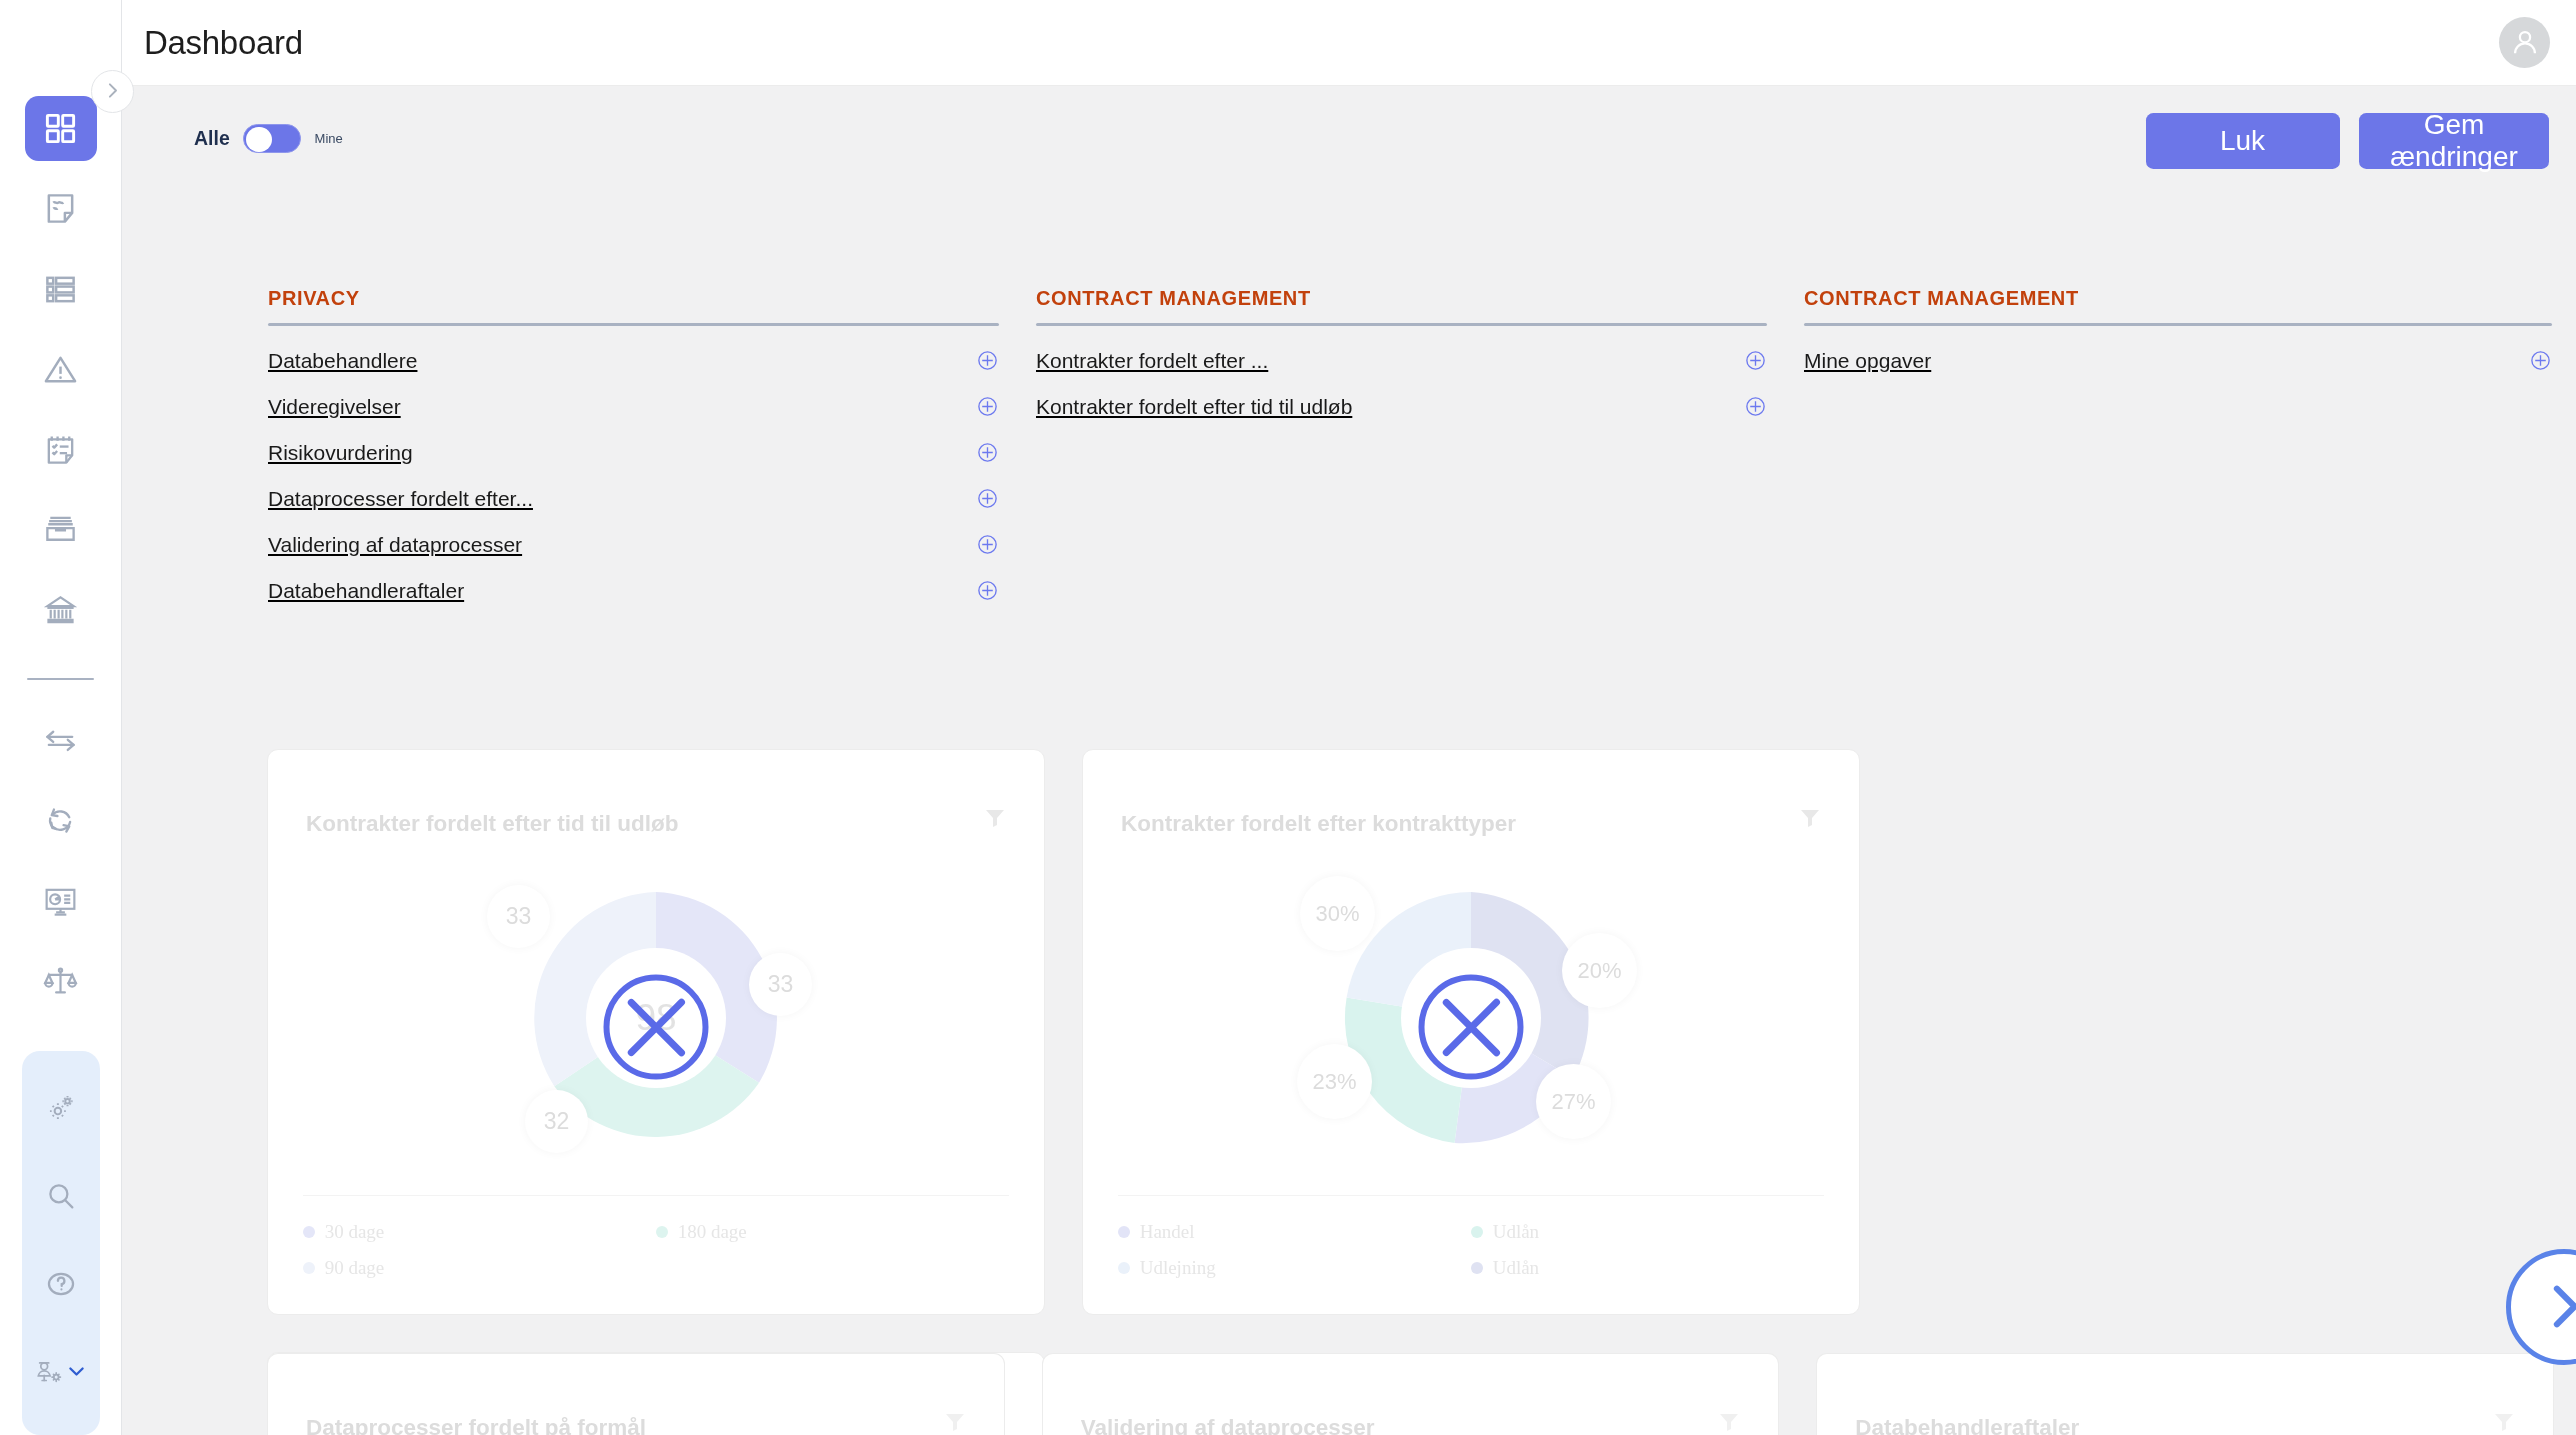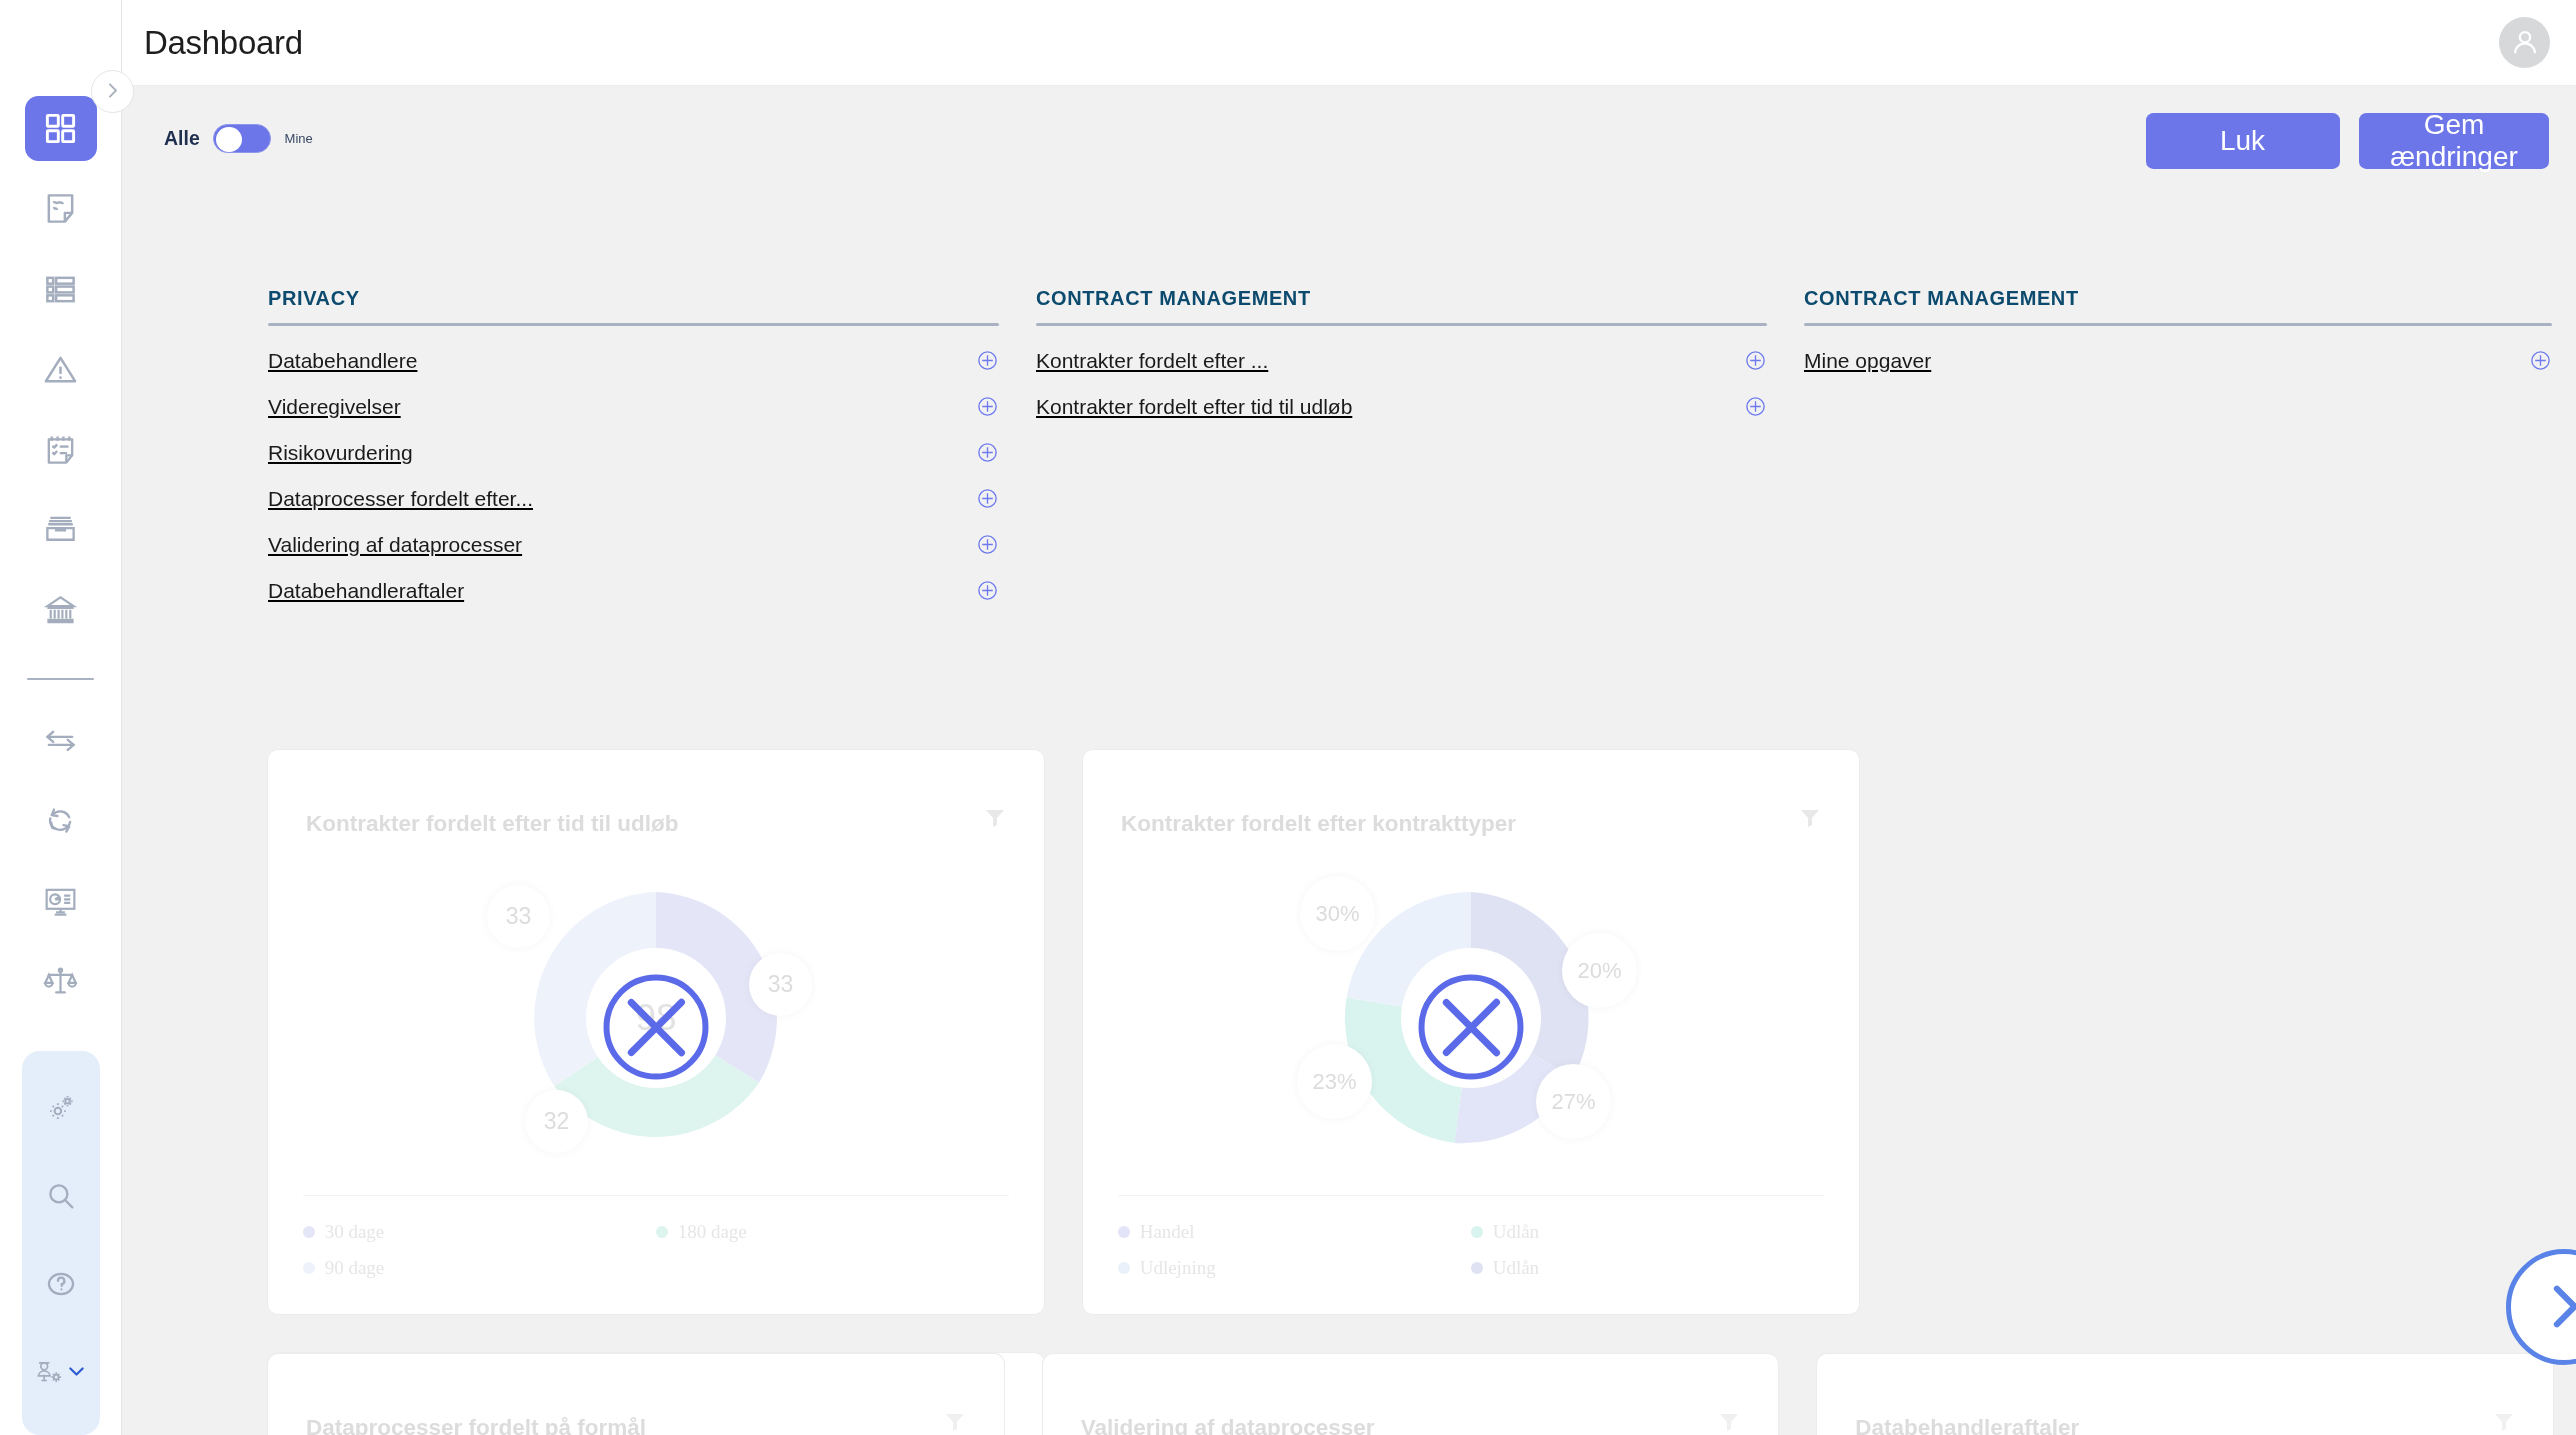--- a/index.html
+++ b/index.html
@@ -59,21 +59,21 @@
 
   
   #main {
     position: absolute; left: 122px; top: 86px;
     width: 2454px; height: 1349px; background: #f1f1f2;
     overflow: hidden;
   }
 
   
   #toggle-row {
-    position: absolute; left: 42px; top: 38px;
+    position: absolute; left: 72px; top: 38px;
     display: flex; align-items: center; gap: 13.4px; text-align: right;
   }
   #toggle-label-all { font-size: 19.5px; font-weight: bold; color: #1f2f4e; }
   #toggle-label-mine { font-size: 13px; color: #3a4a63; }
   #toggle-switch {
     width: 58px; height: 29px; border-radius: 14.6px; background: #6c76e8;
     position: relative; border: 0.6px solid #8e96ec;
   }
   #toggle-knob {
     position: absolute; left: 1.8px; top: 1.8px;
@@ -95,21 +95,21 @@
 
   
   #picker {
     position: absolute; left: 146px; top: 201px; right: 24px;
     display: flex; gap: 37px;
   }
   .picker-col { width: 773px; }
   .picker-col:last-child { width: 791px; }
   .picker-title {
     font-size: 20px; font-weight: bold; letter-spacing: 0.6px;
-    color: #0c4a6e; padding-bottom: 13.4px;
+    color: #c2410c; padding-bottom: 13.4px;
   }
   .picker-rule { height: 3px; background: #a9b2c2; border-radius: 1.8px; }
   .picker-list { padding-top: 12px; text-decoration: underline; }
   .picker-item {
     display: flex; align-items: center; justify-content: space-between;
     height: 46px;
   }
   .picker-item-label { font-size: 21px; color: #1a1a1a; }
   .plus-icon { flex: 0 0 auto; }
 

